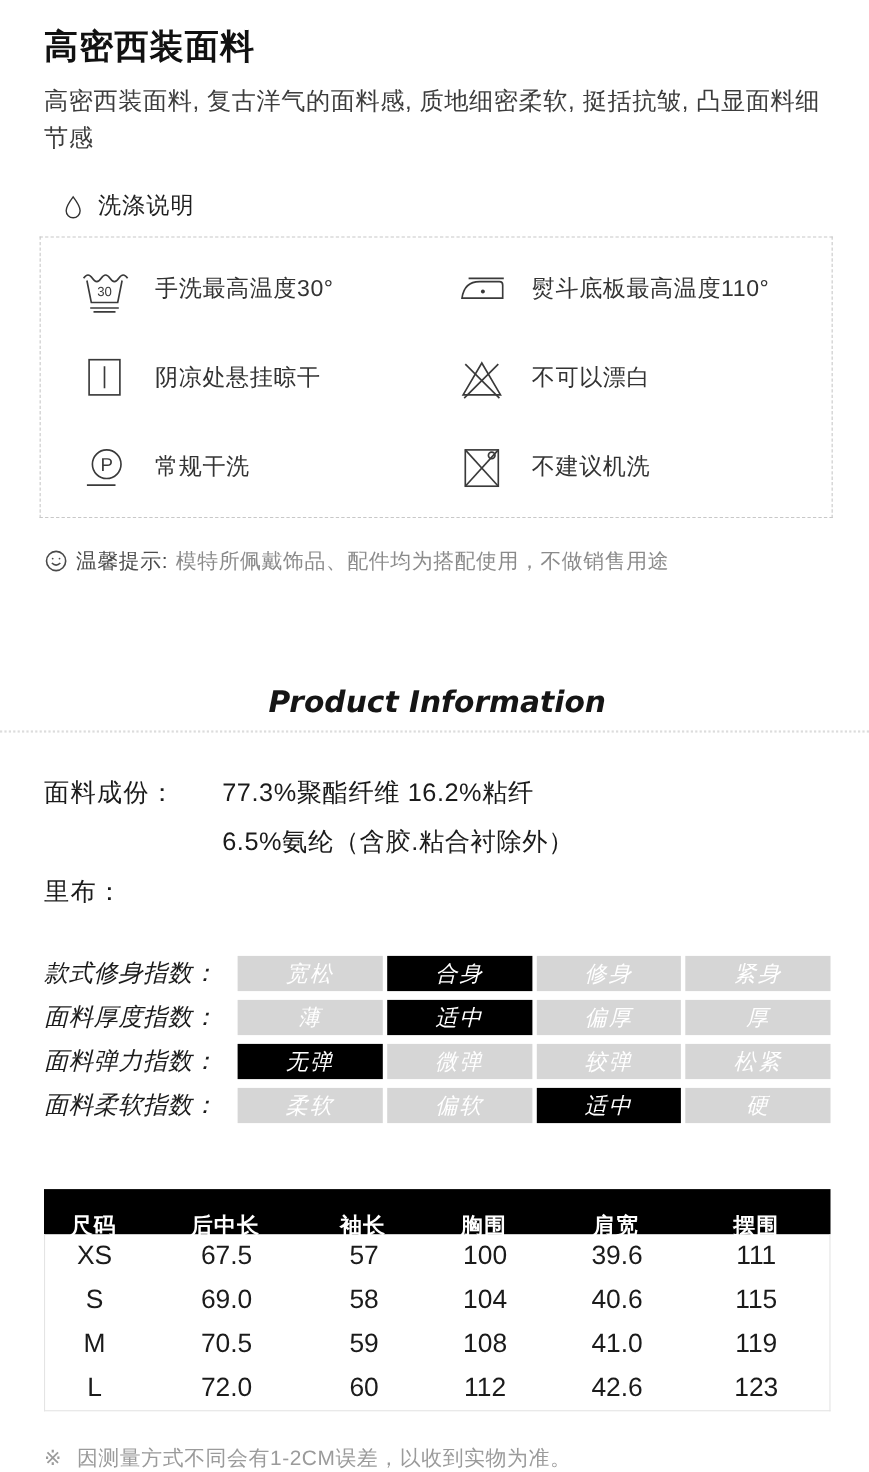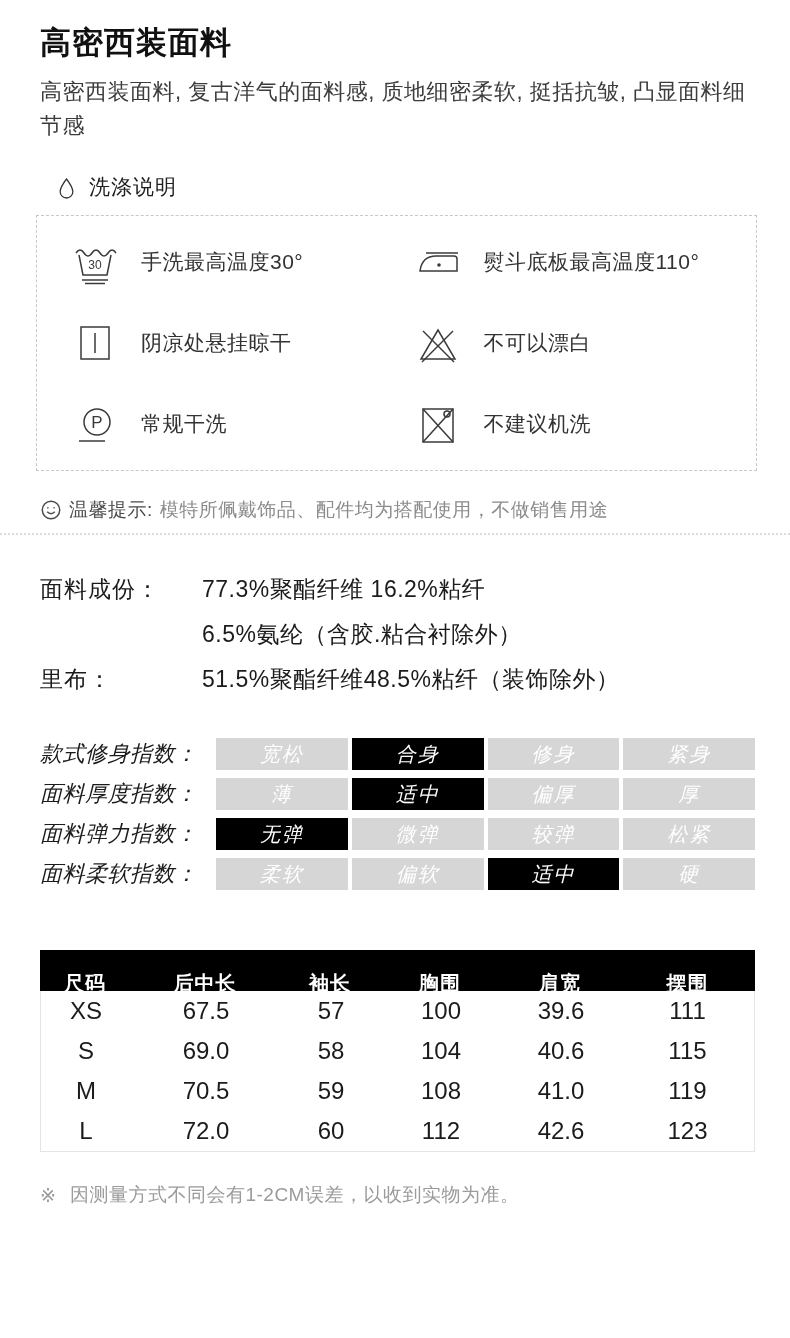--- a/index.html
+++ b/index.html
@@ -153,29 +153,29 @@
         <circle cx="12" cy="12" r="9.5"></circle>
         <circle cx="8.6" cy="9.6" r="0.9" fill="#4a4a4a" stroke="none"></circle>
         <circle cx="15.4" cy="9.6" r="0.9" fill="#4a4a4a" stroke="none"></circle>
         <path d="M7.8 14 Q12 18 16.2 14"></path>
       </svg>
     </span>
     <span class="prefix">温馨提示:</span>
     <span class="text">模特所佩戴饰品、配件均为搭配使用，不做销售用途</span>
   </div>
 
+  <div class="pi-heading">Product Information</div>
   <div class="divider"></div>
 
   <div class="composition">
     <div class="c-label">面料成份：</div>
     <div class="c-value">77.3%聚酯纤维 16.2%粘纤</div>
     <div class="c-label"></div>
     <div class="c-value">6.5%氨纶（含胶.粘合衬除外）</div>
     <div class="c-label">里布：</div>
-    <div class="c-value">51.5%聚酯纤维48.5%粘纤（装饰除外）</div>
   </div>
 
   <div class="indices">
 
     <div class="index-row">
       <div class="i-label">款式修身指数：</div>
       <div class="index-cells">
         <div class="index-cell">宽松</div>
         <div class="index-cell selected">合身</div>
         <div class="index-cell">修身</div>

